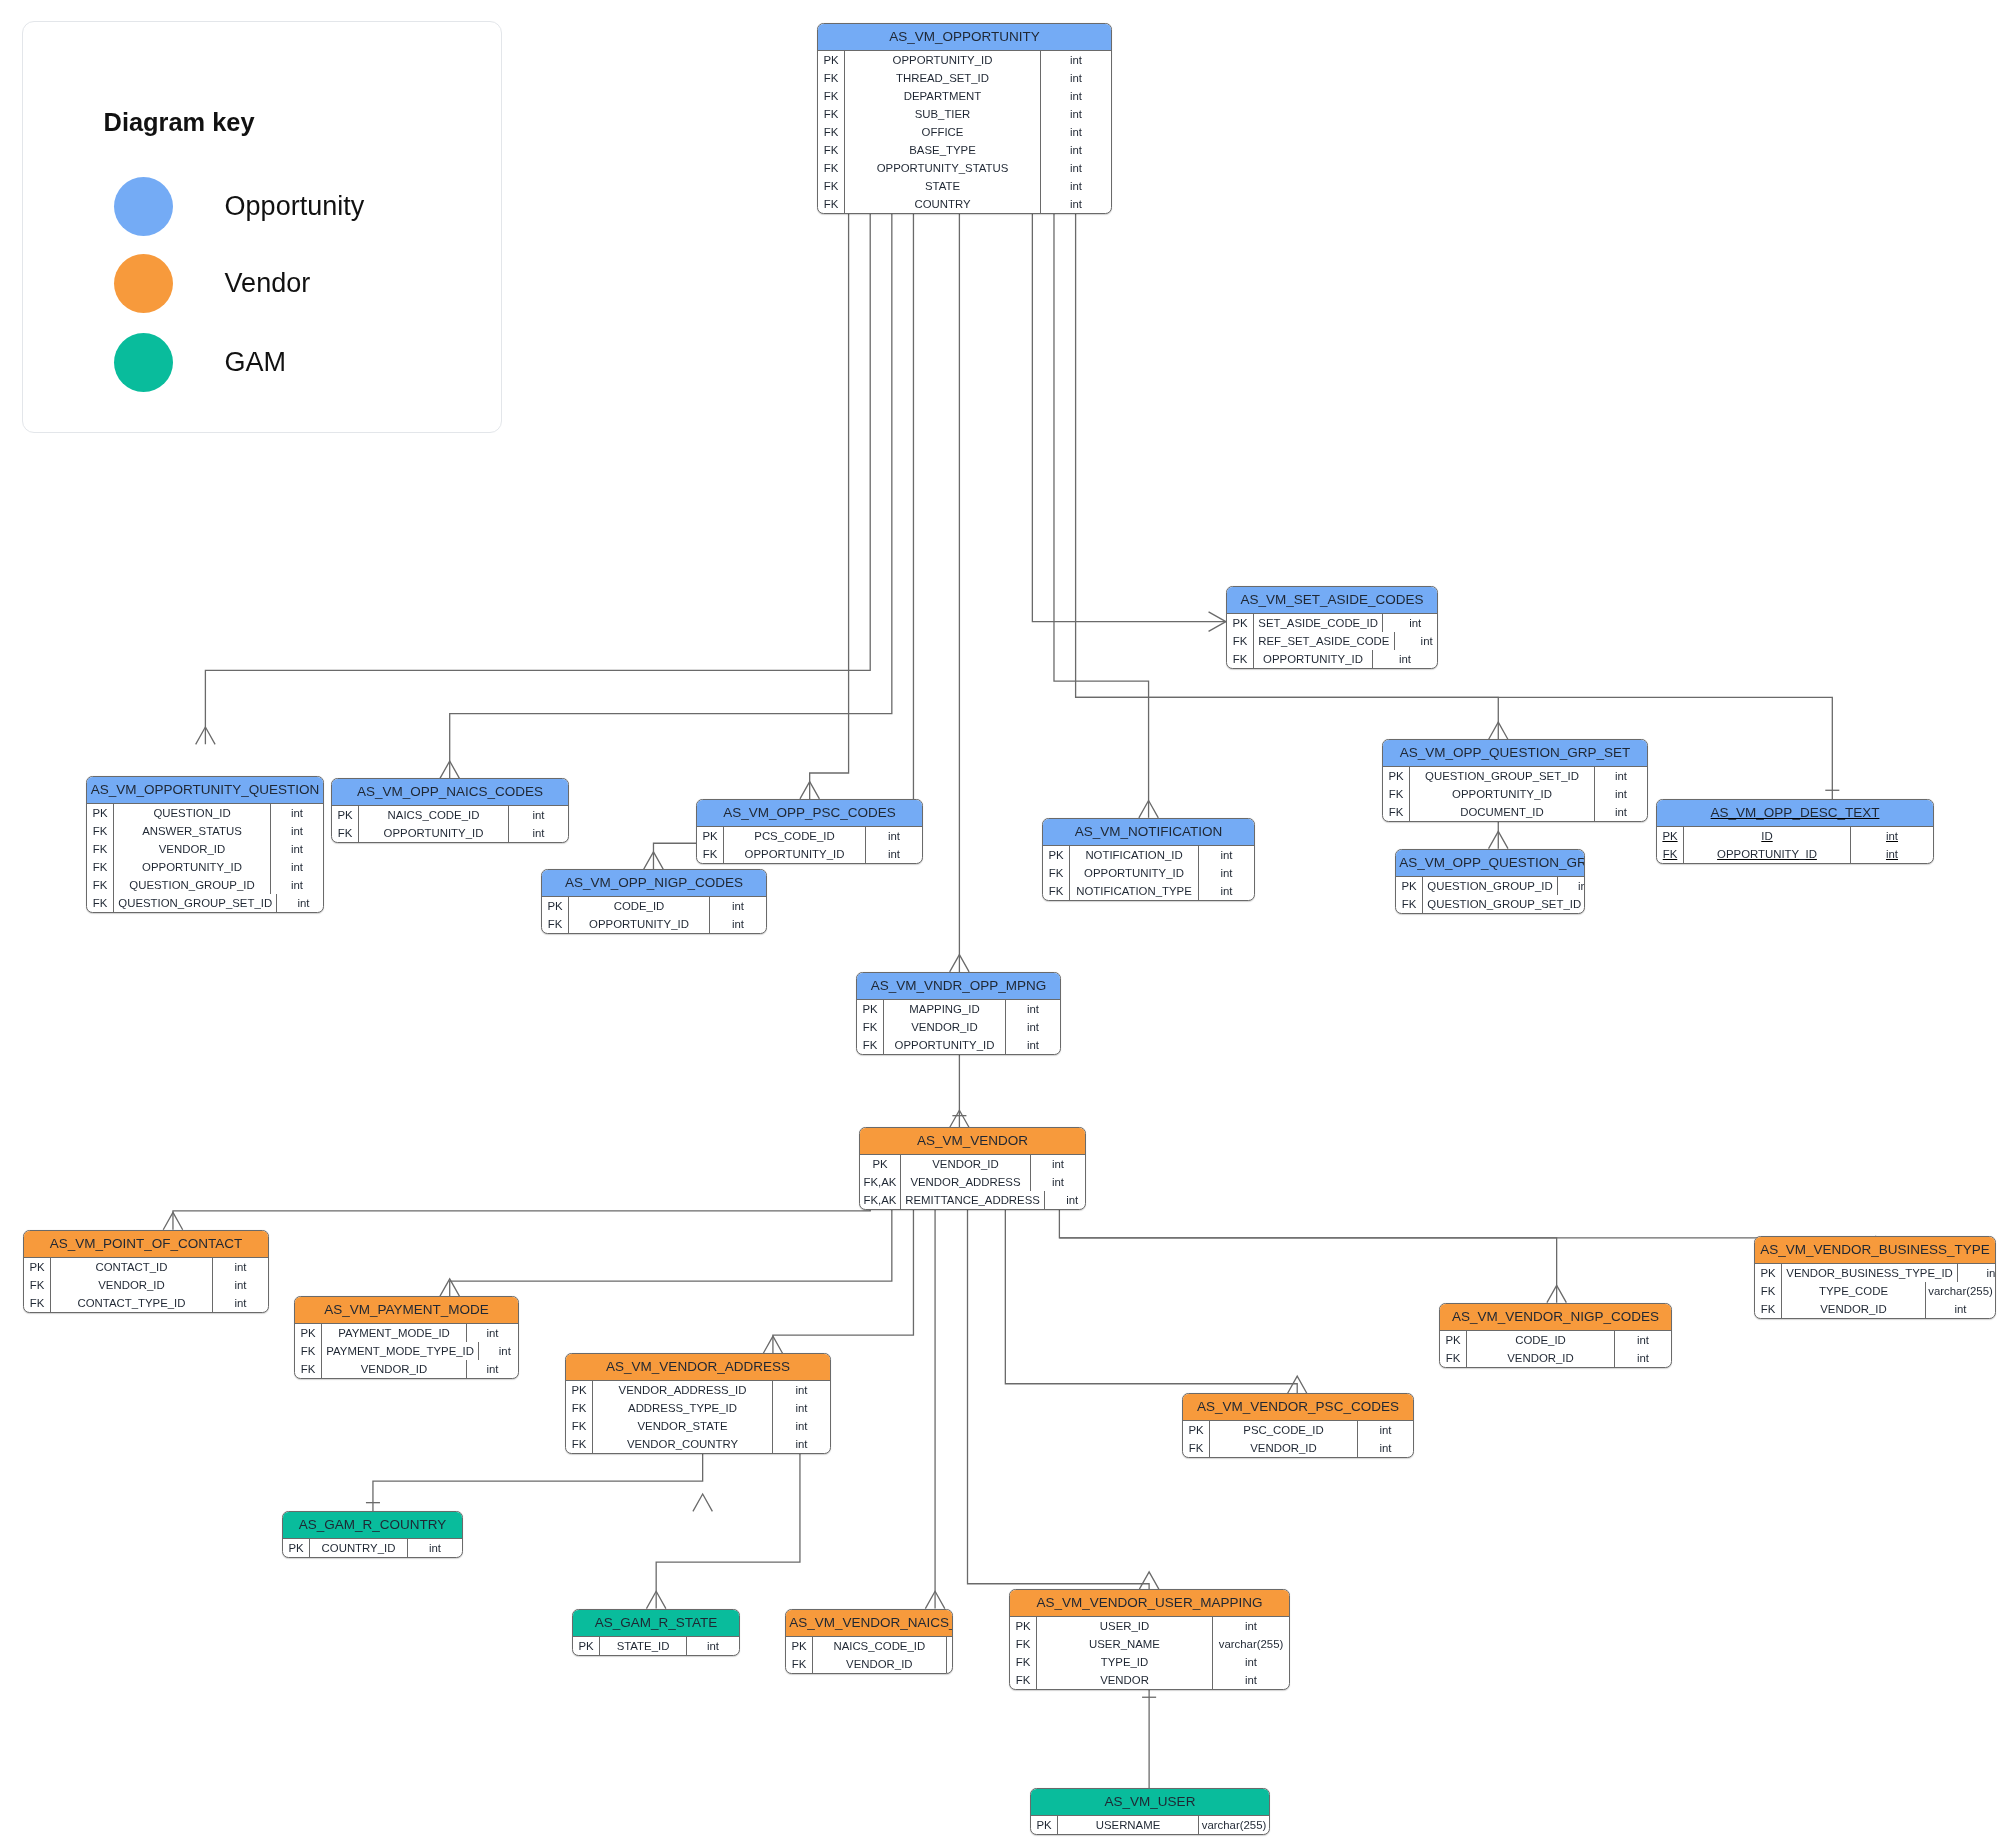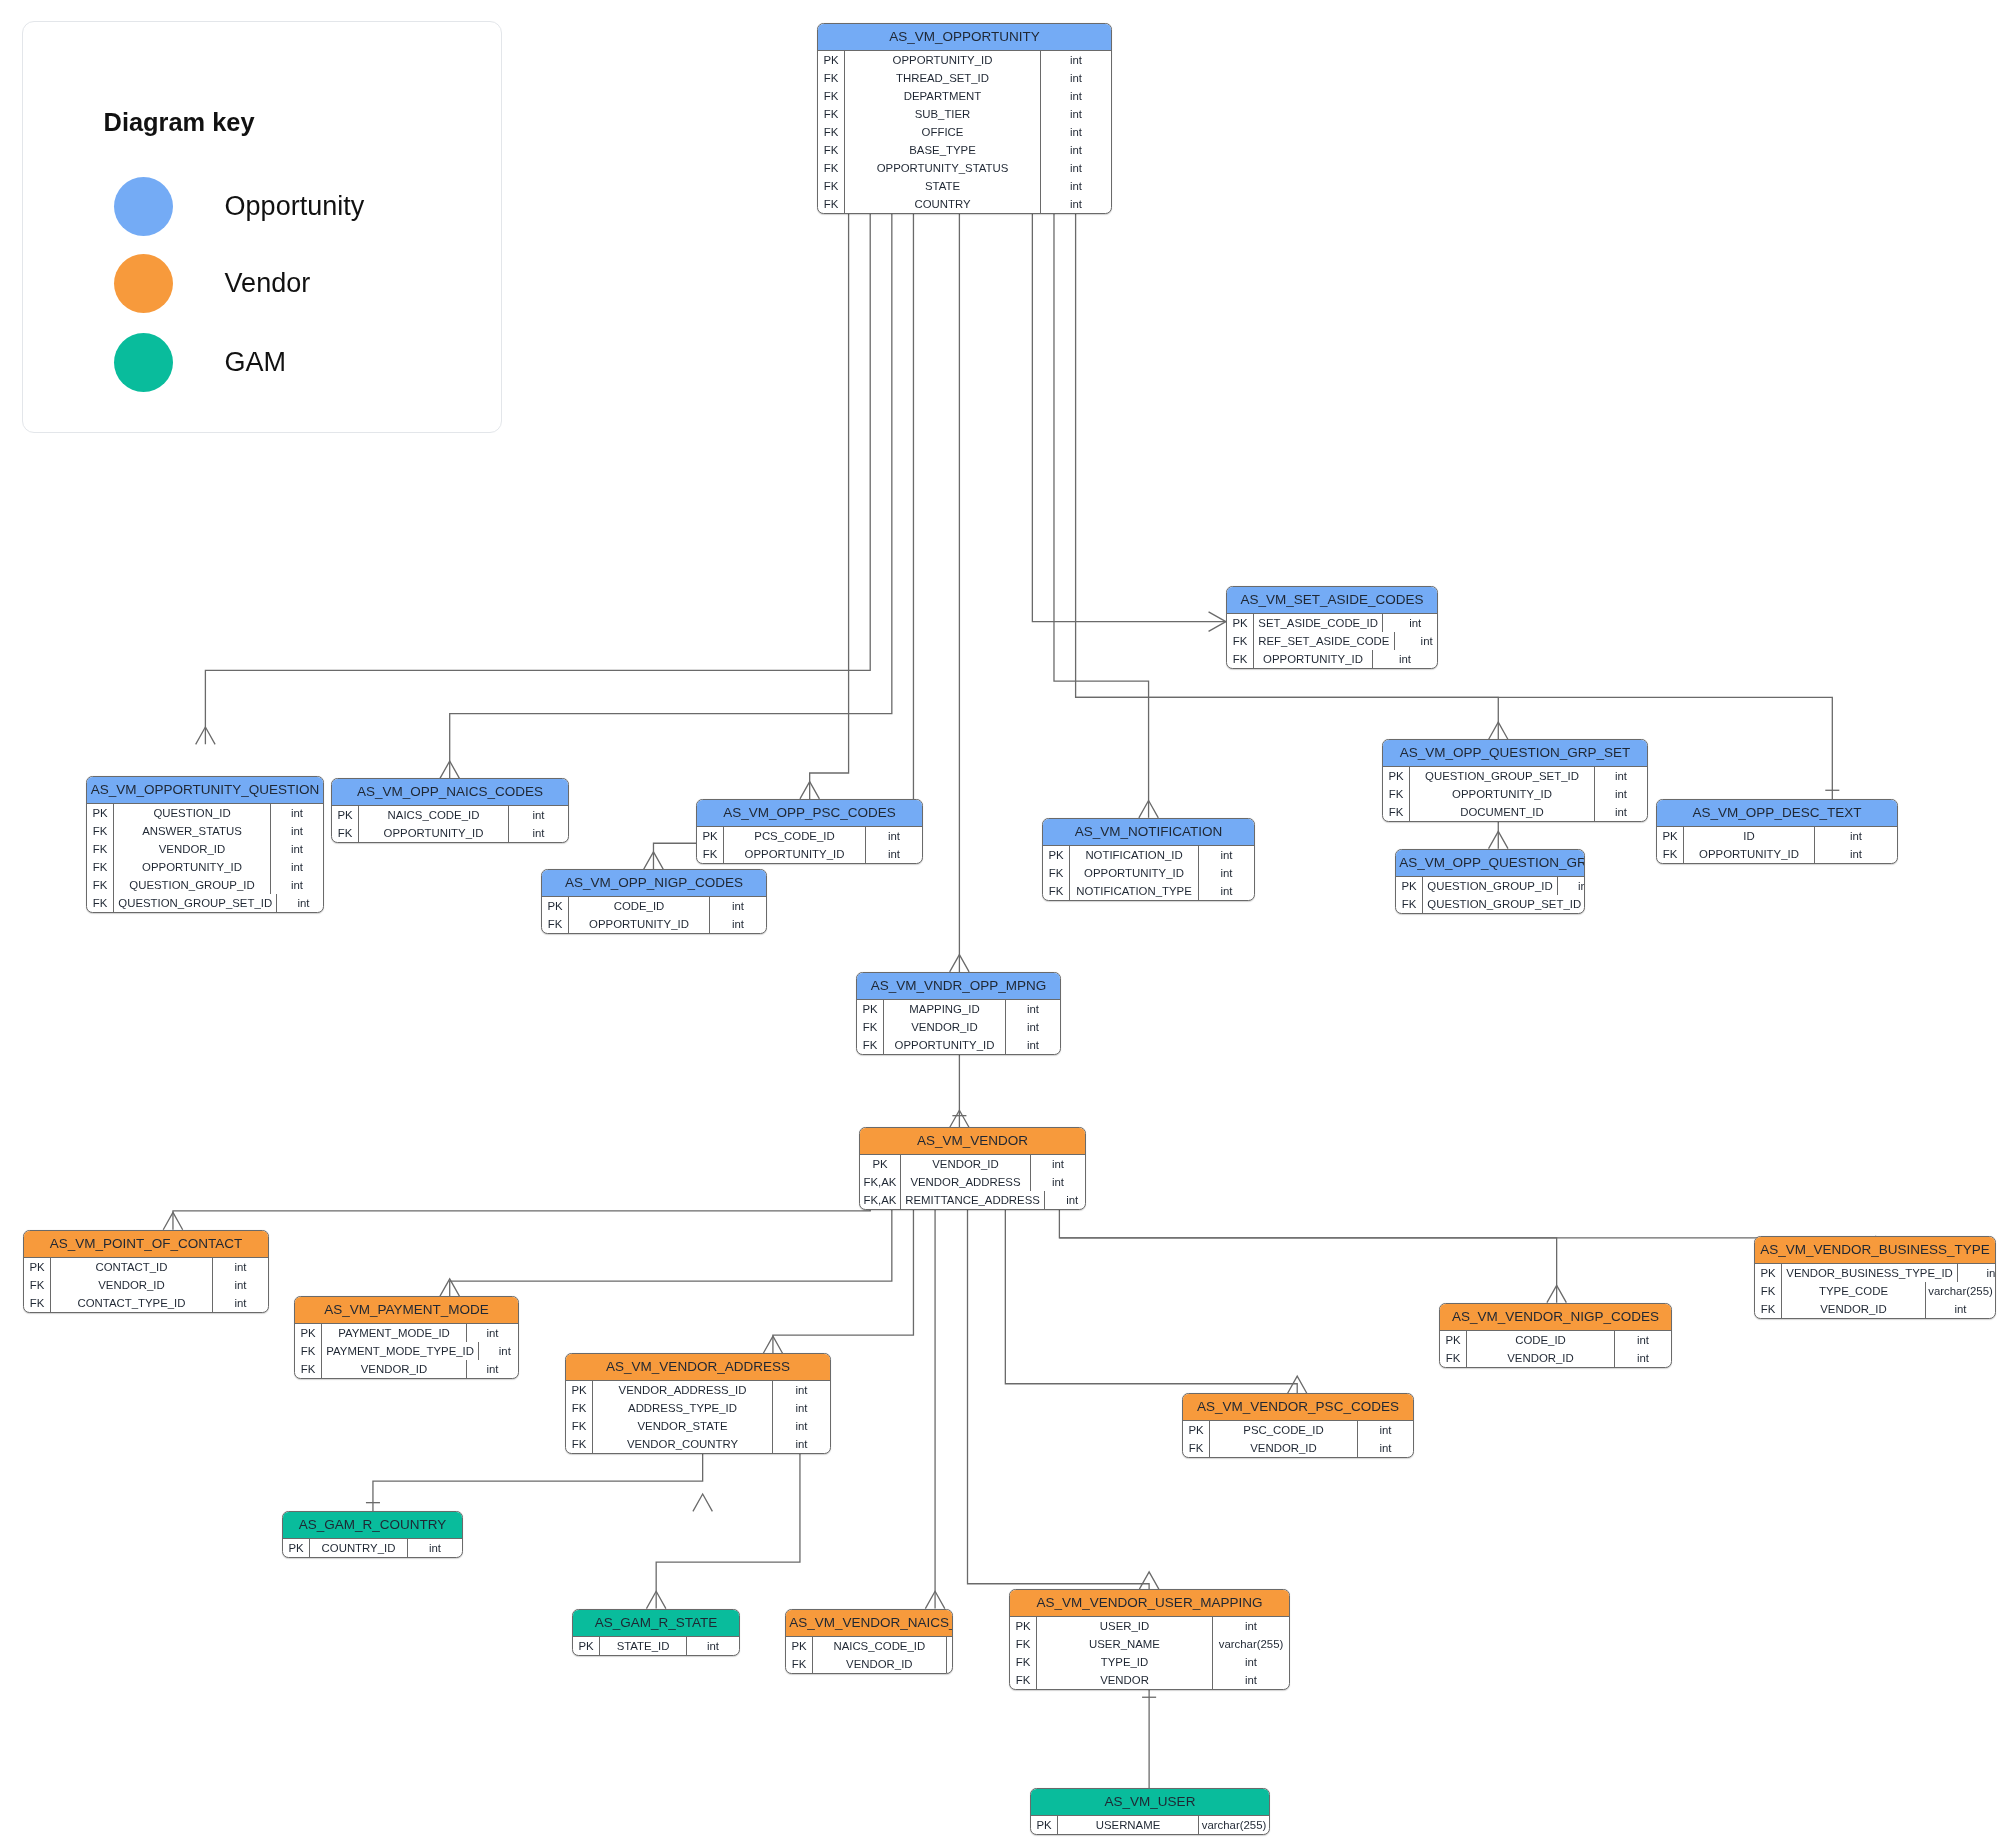--- a/index.html
+++ b/index.html
@@ -332,21 +332,21 @@
           <div class="c-key" style="width: 26px;">PK</div>
           <div class="c-name">QUESTION_GROUP_ID</div>
           <div class="c-type" style="width: 52px;">int</div>
         </div>
         <div class="row">
           <div class="c-key" style="width: 26px;">FK</div>
           <div class="c-name">QUESTION_GROUP_SET_ID</div>
           <div class="c-type" style="width: 52px;">int</div>
         </div>
       </div>
-      <div class="tbl t-opportunity" style="left: 1656px; top: 799px; width: 242px;">
+      <div class="tbl t-opportunity" style="left: 1656px; top: 799px; width: 278px; text-decoration: underline;">
         <div class="tbl-title">AS_VM_OPP_DESC_TEXT</div>
         <div class="row">
           <div class="c-key" style="width: 26px;">PK</div>
           <div class="c-name">ID</div>
           <div class="c-type" style="width: 82px;">int</div>
         </div>
         <div class="row">
           <div class="c-key" style="width: 26px;">FK</div>
           <div class="c-name">OPPORTUNITY_ID</div>
           <div class="c-type" style="width: 82px;">int</div>

